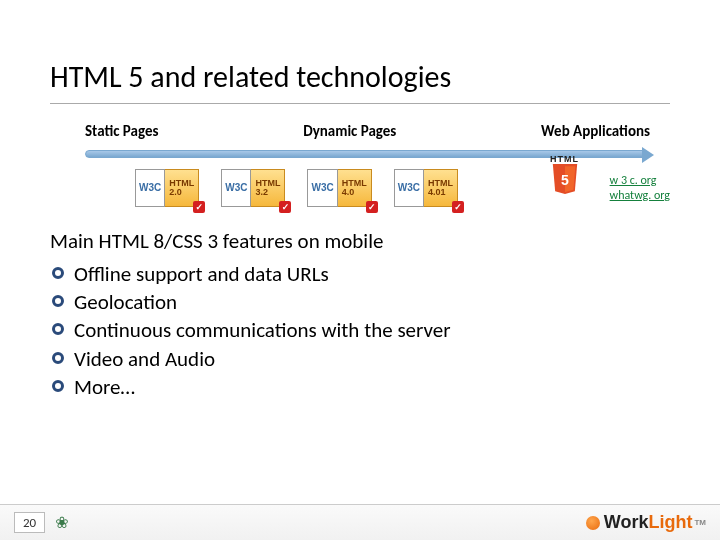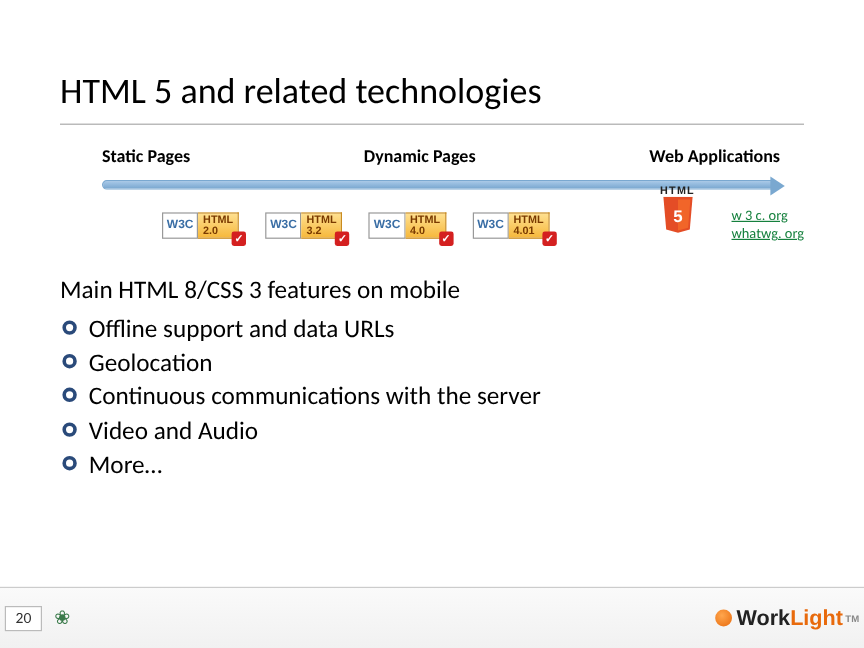--- a/index.html
+++ b/index.html
@@ -59,21 +59,21 @@
 }
 .badges {
   display: flex;
   align-items: center;
   gap: 22px;
   margin: 0 0 0 85px;
 }
 .w3c-badge {
   display: inline-flex;
   align-items: stretch;
-  height: 22px;
+  height: 38px;
   font-family: Arial, sans-serif;
   font-size: 9px;
   font-weight: bold;
   position: relative;
 }
 .w3c-left {
   background: #fff;
   border: 1px solid #999;
   padding: 1px 3px;
   display: flex;
@@ -152,26 +152,26 @@
   left: 2px;
   top: 7px;
   width: 12px; height: 12px;
   border: 3px solid #2a4a7a;
   border-radius: 50%;
   box-sizing: border-box;
 }
 .footer {
   position: absolute;
   left: 0; right: 0; bottom: 0;
-  height: 51px;
+  height: 36px;
   border-top: 1px solid #ccc;
   background: linear-gradient(#fafafa,#f1f1f1);
   display: flex;
   align-items: center;
-  padding: 0 4px;
+  padding: 0 14px;
 }
 .pagebox {
   border: 1px solid #bbb;
   background: #fff;
   padding: 2px 8px;
   font-size: 13px;
   color: #333;
 }
 .swirl {
   margin-left: 10px;

